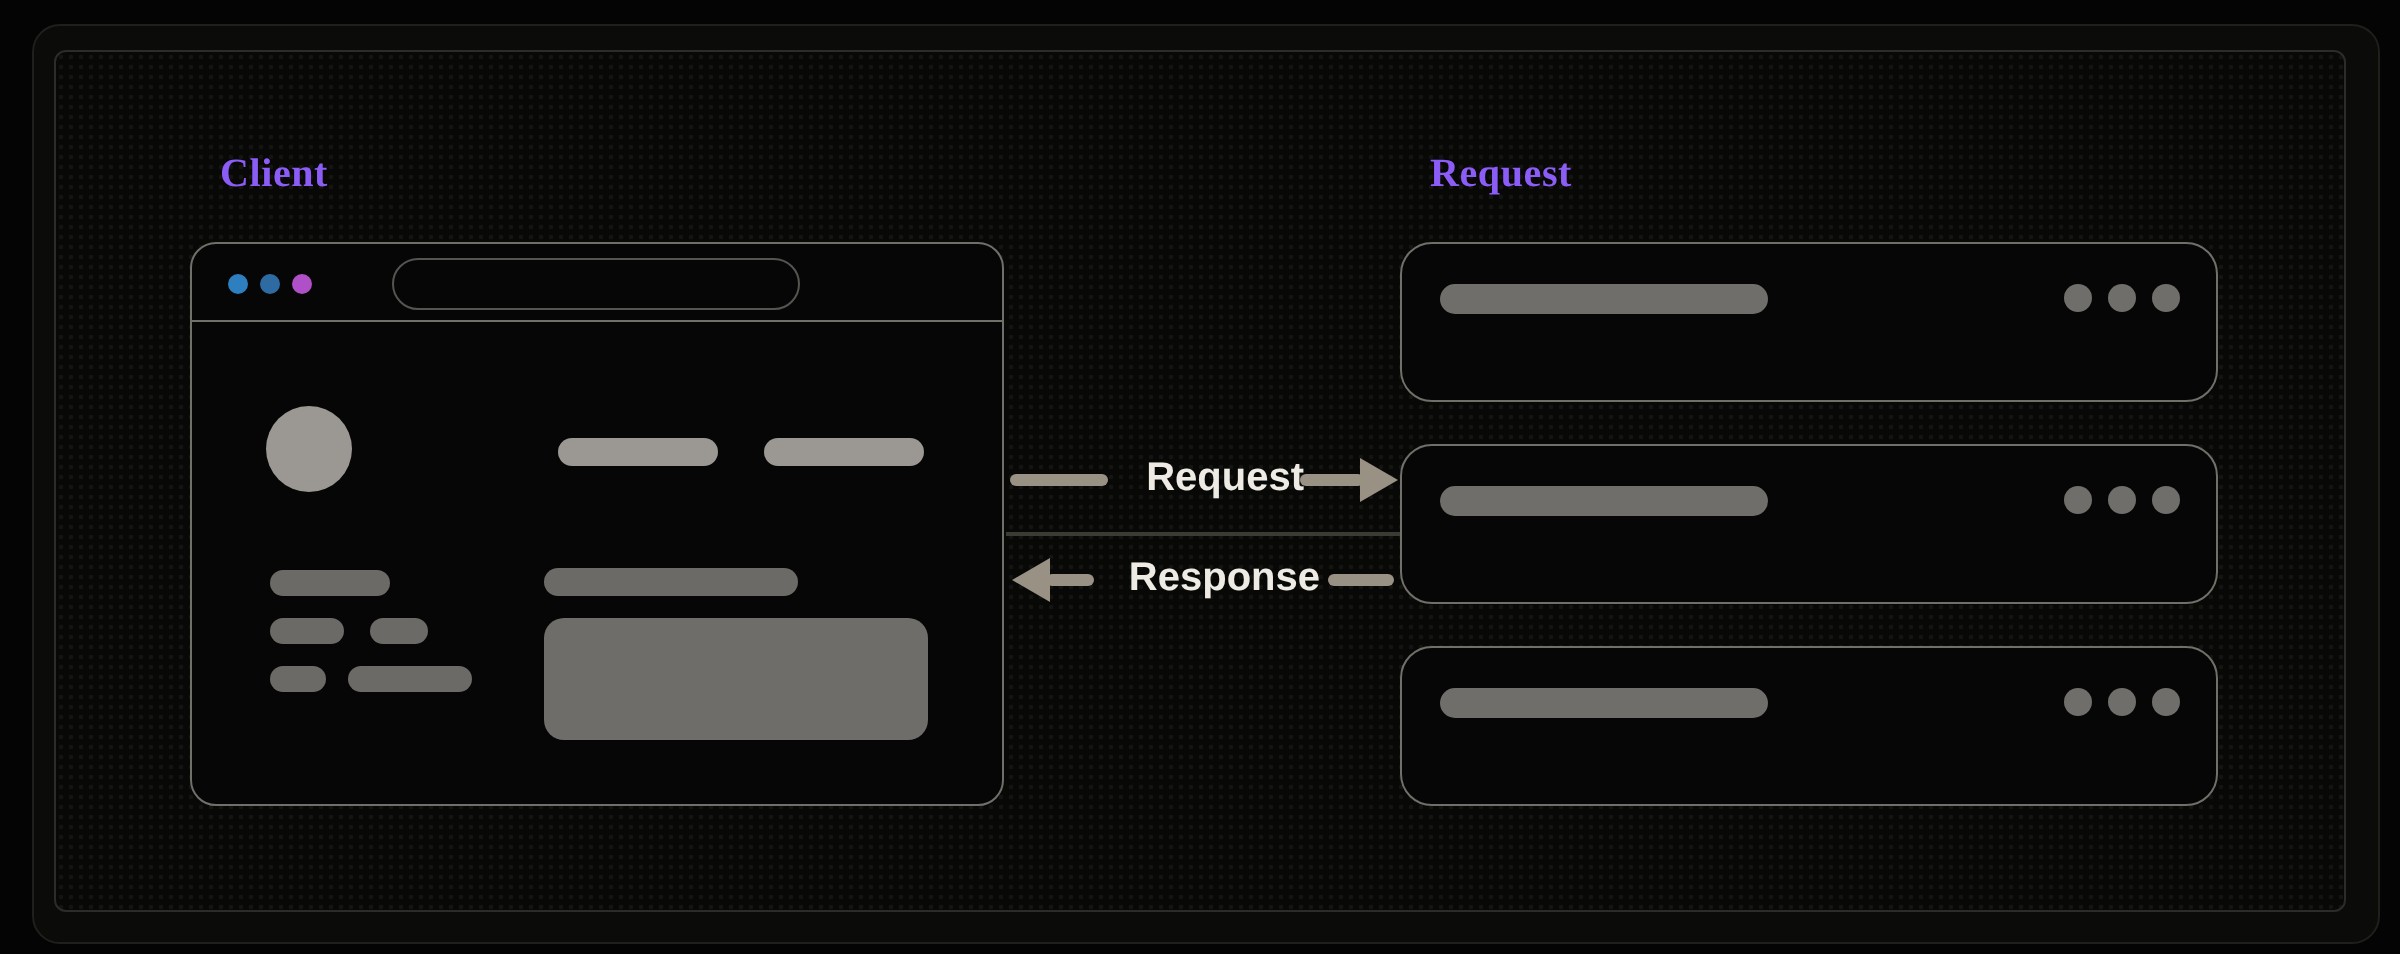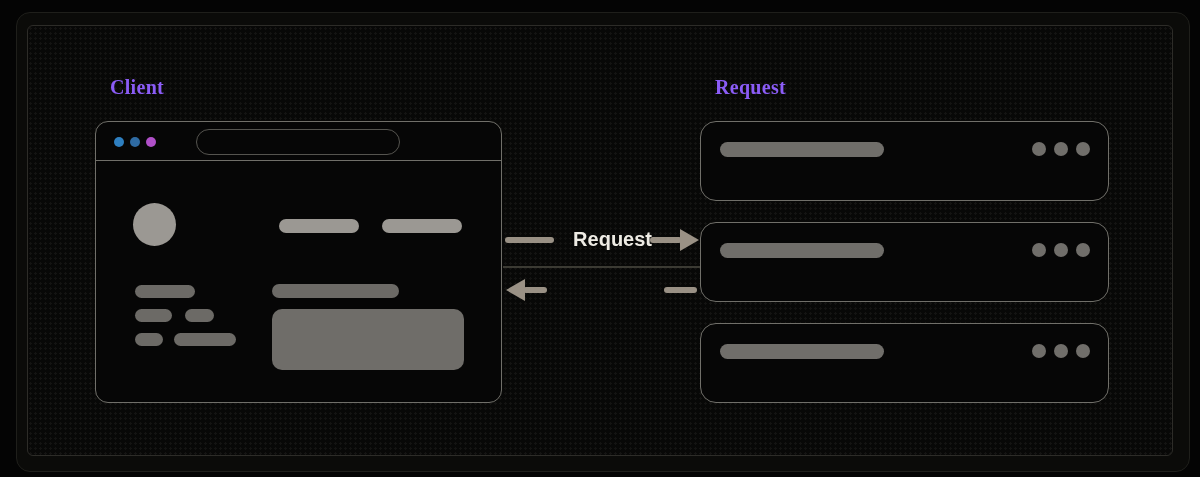--- a/index.html
+++ b/index.html
@@ -169,20 +169,21 @@
 
   <div class="connector"></div>
 
   <div class="flow-bar req-bar-l"></div>
   <div class="flow-label req-label">Request</div>
   <div class="flow-bar req-bar-r"></div>
   <div class="head head-right"></div>
 
   <div class="head head-left"></div>
   <div class="flow-bar res-bar-l"></div>
+  <div class="flow-label res-label">Response</div>
   <div class="flow-bar res-bar-r"></div>
 
   <div class="section-label server-label">Request</div>
 
   <div class="server-box sb-1">
     <div class="server-pill"></div>
     <span class="server-dot sd-1"></span>
     <span class="server-dot sd-2"></span>
     <span class="server-dot sd-3"></span>
   </div>

